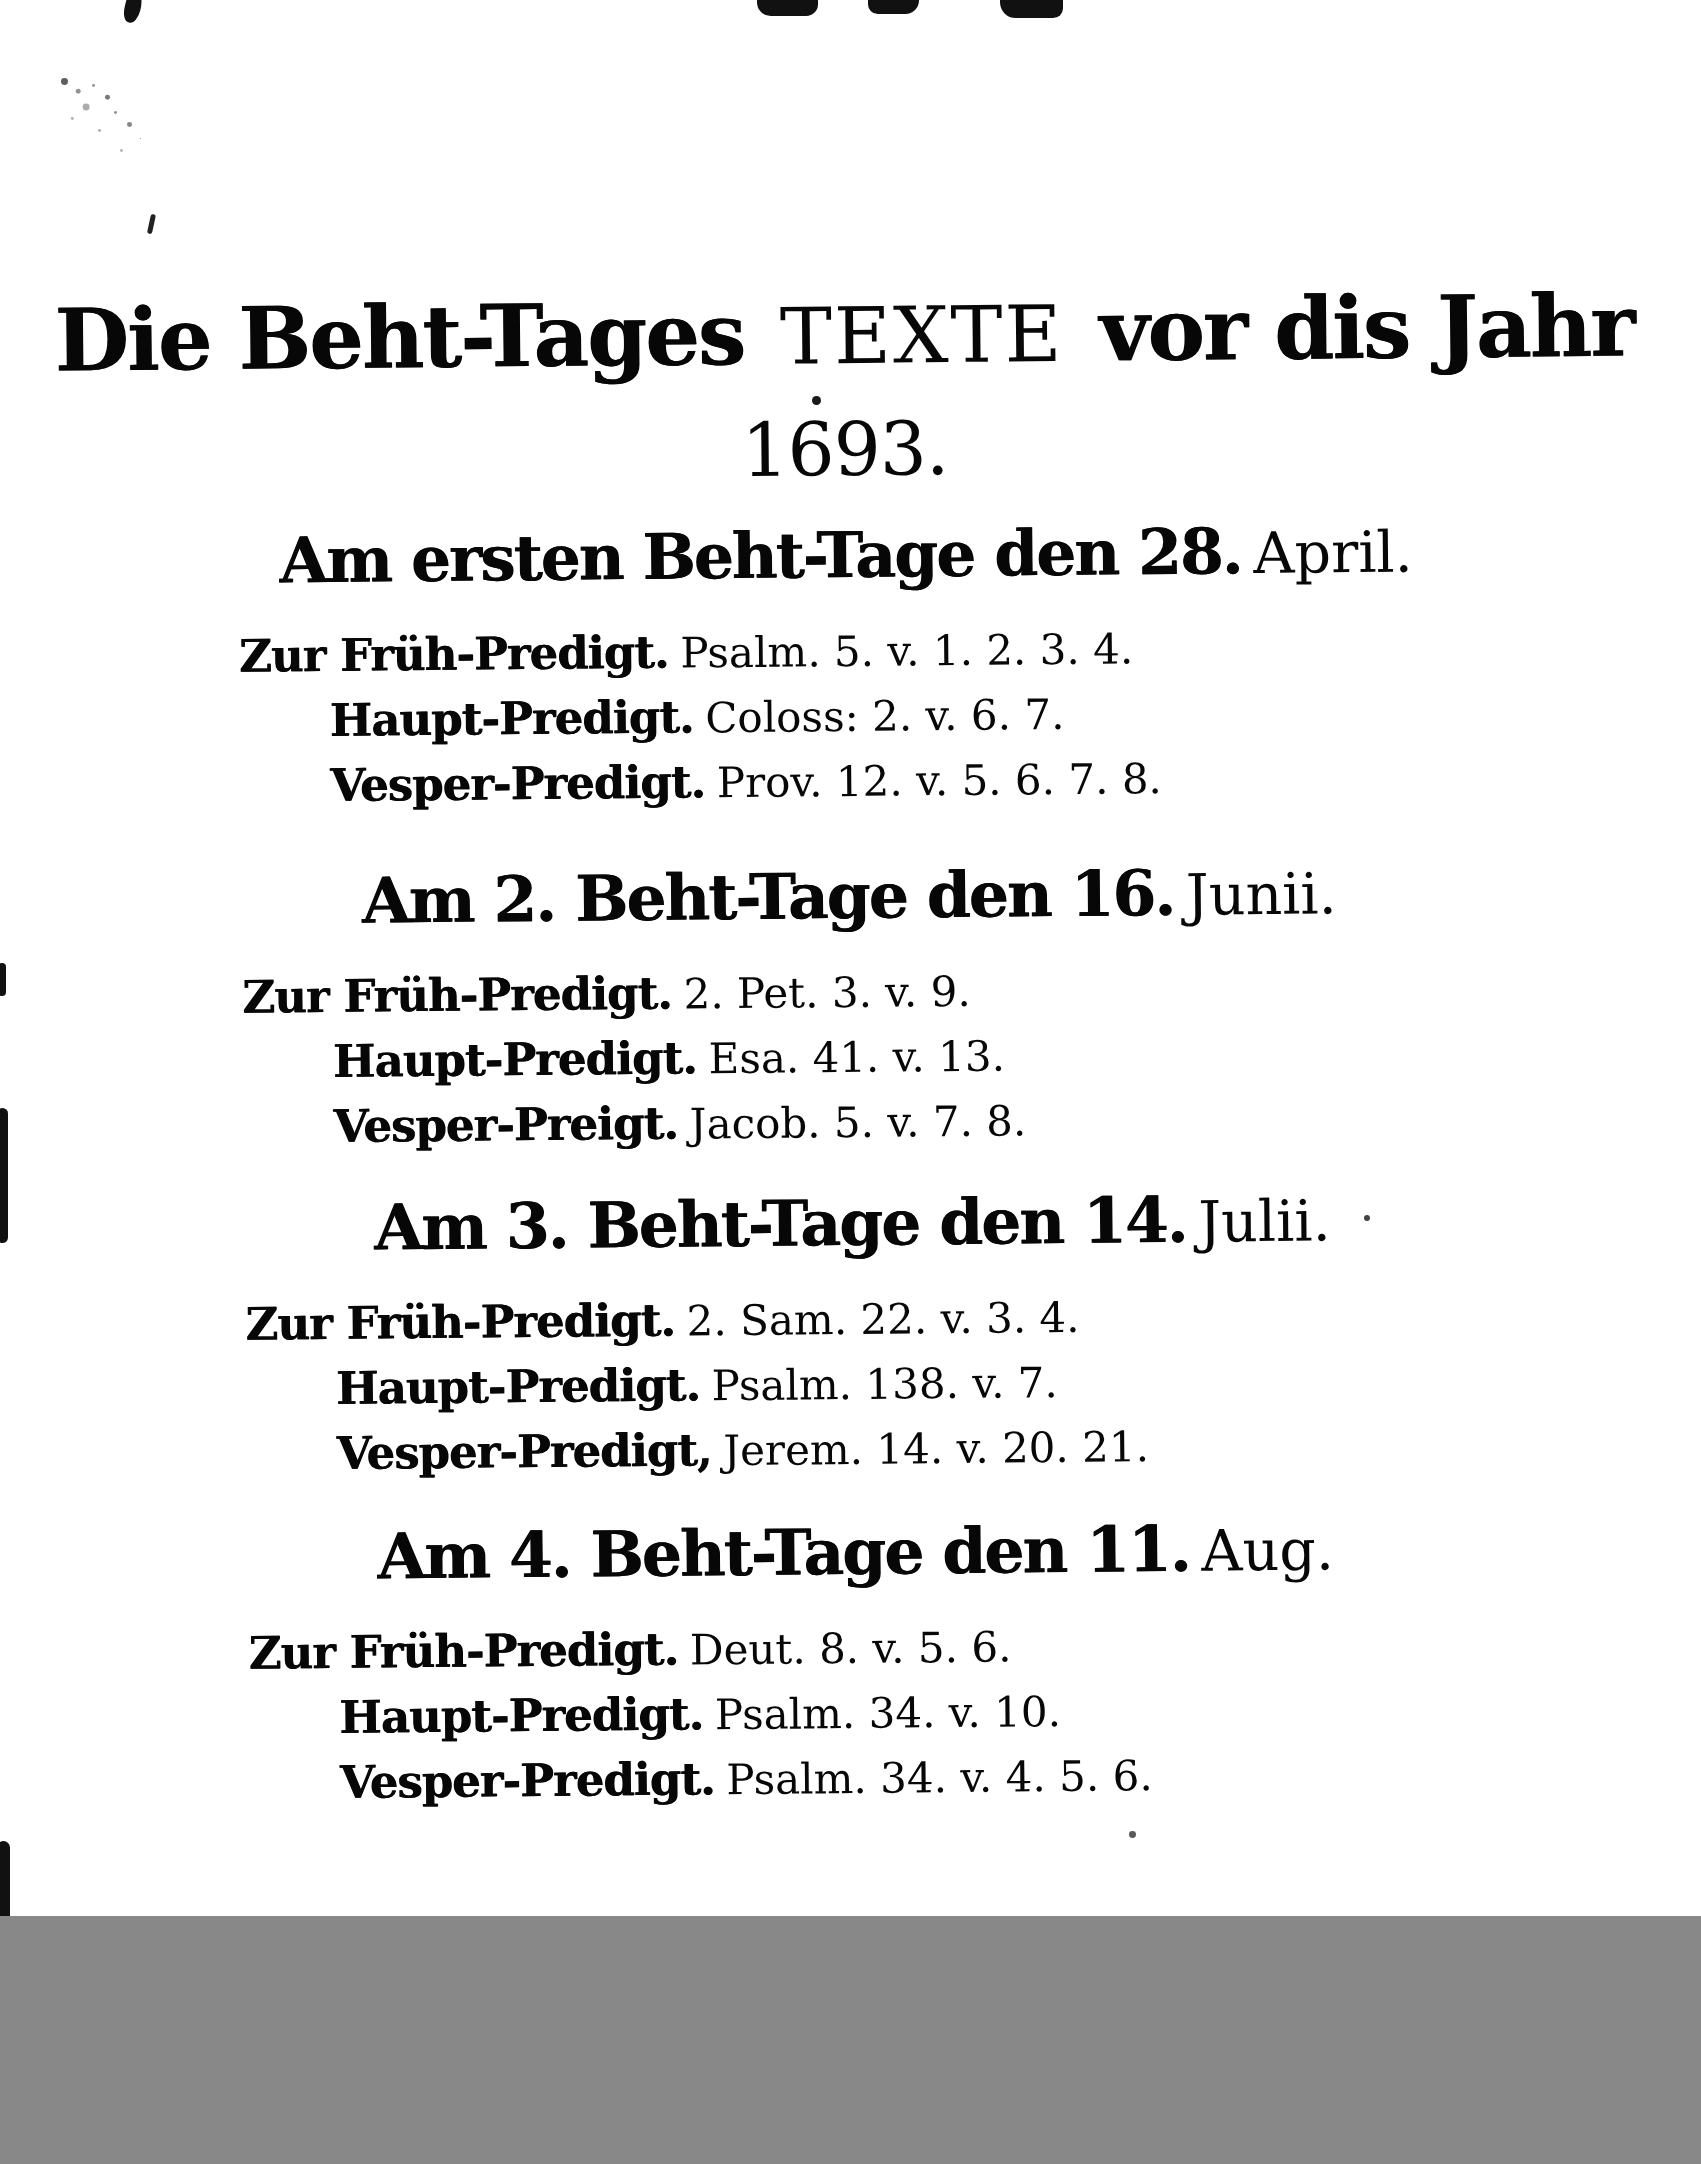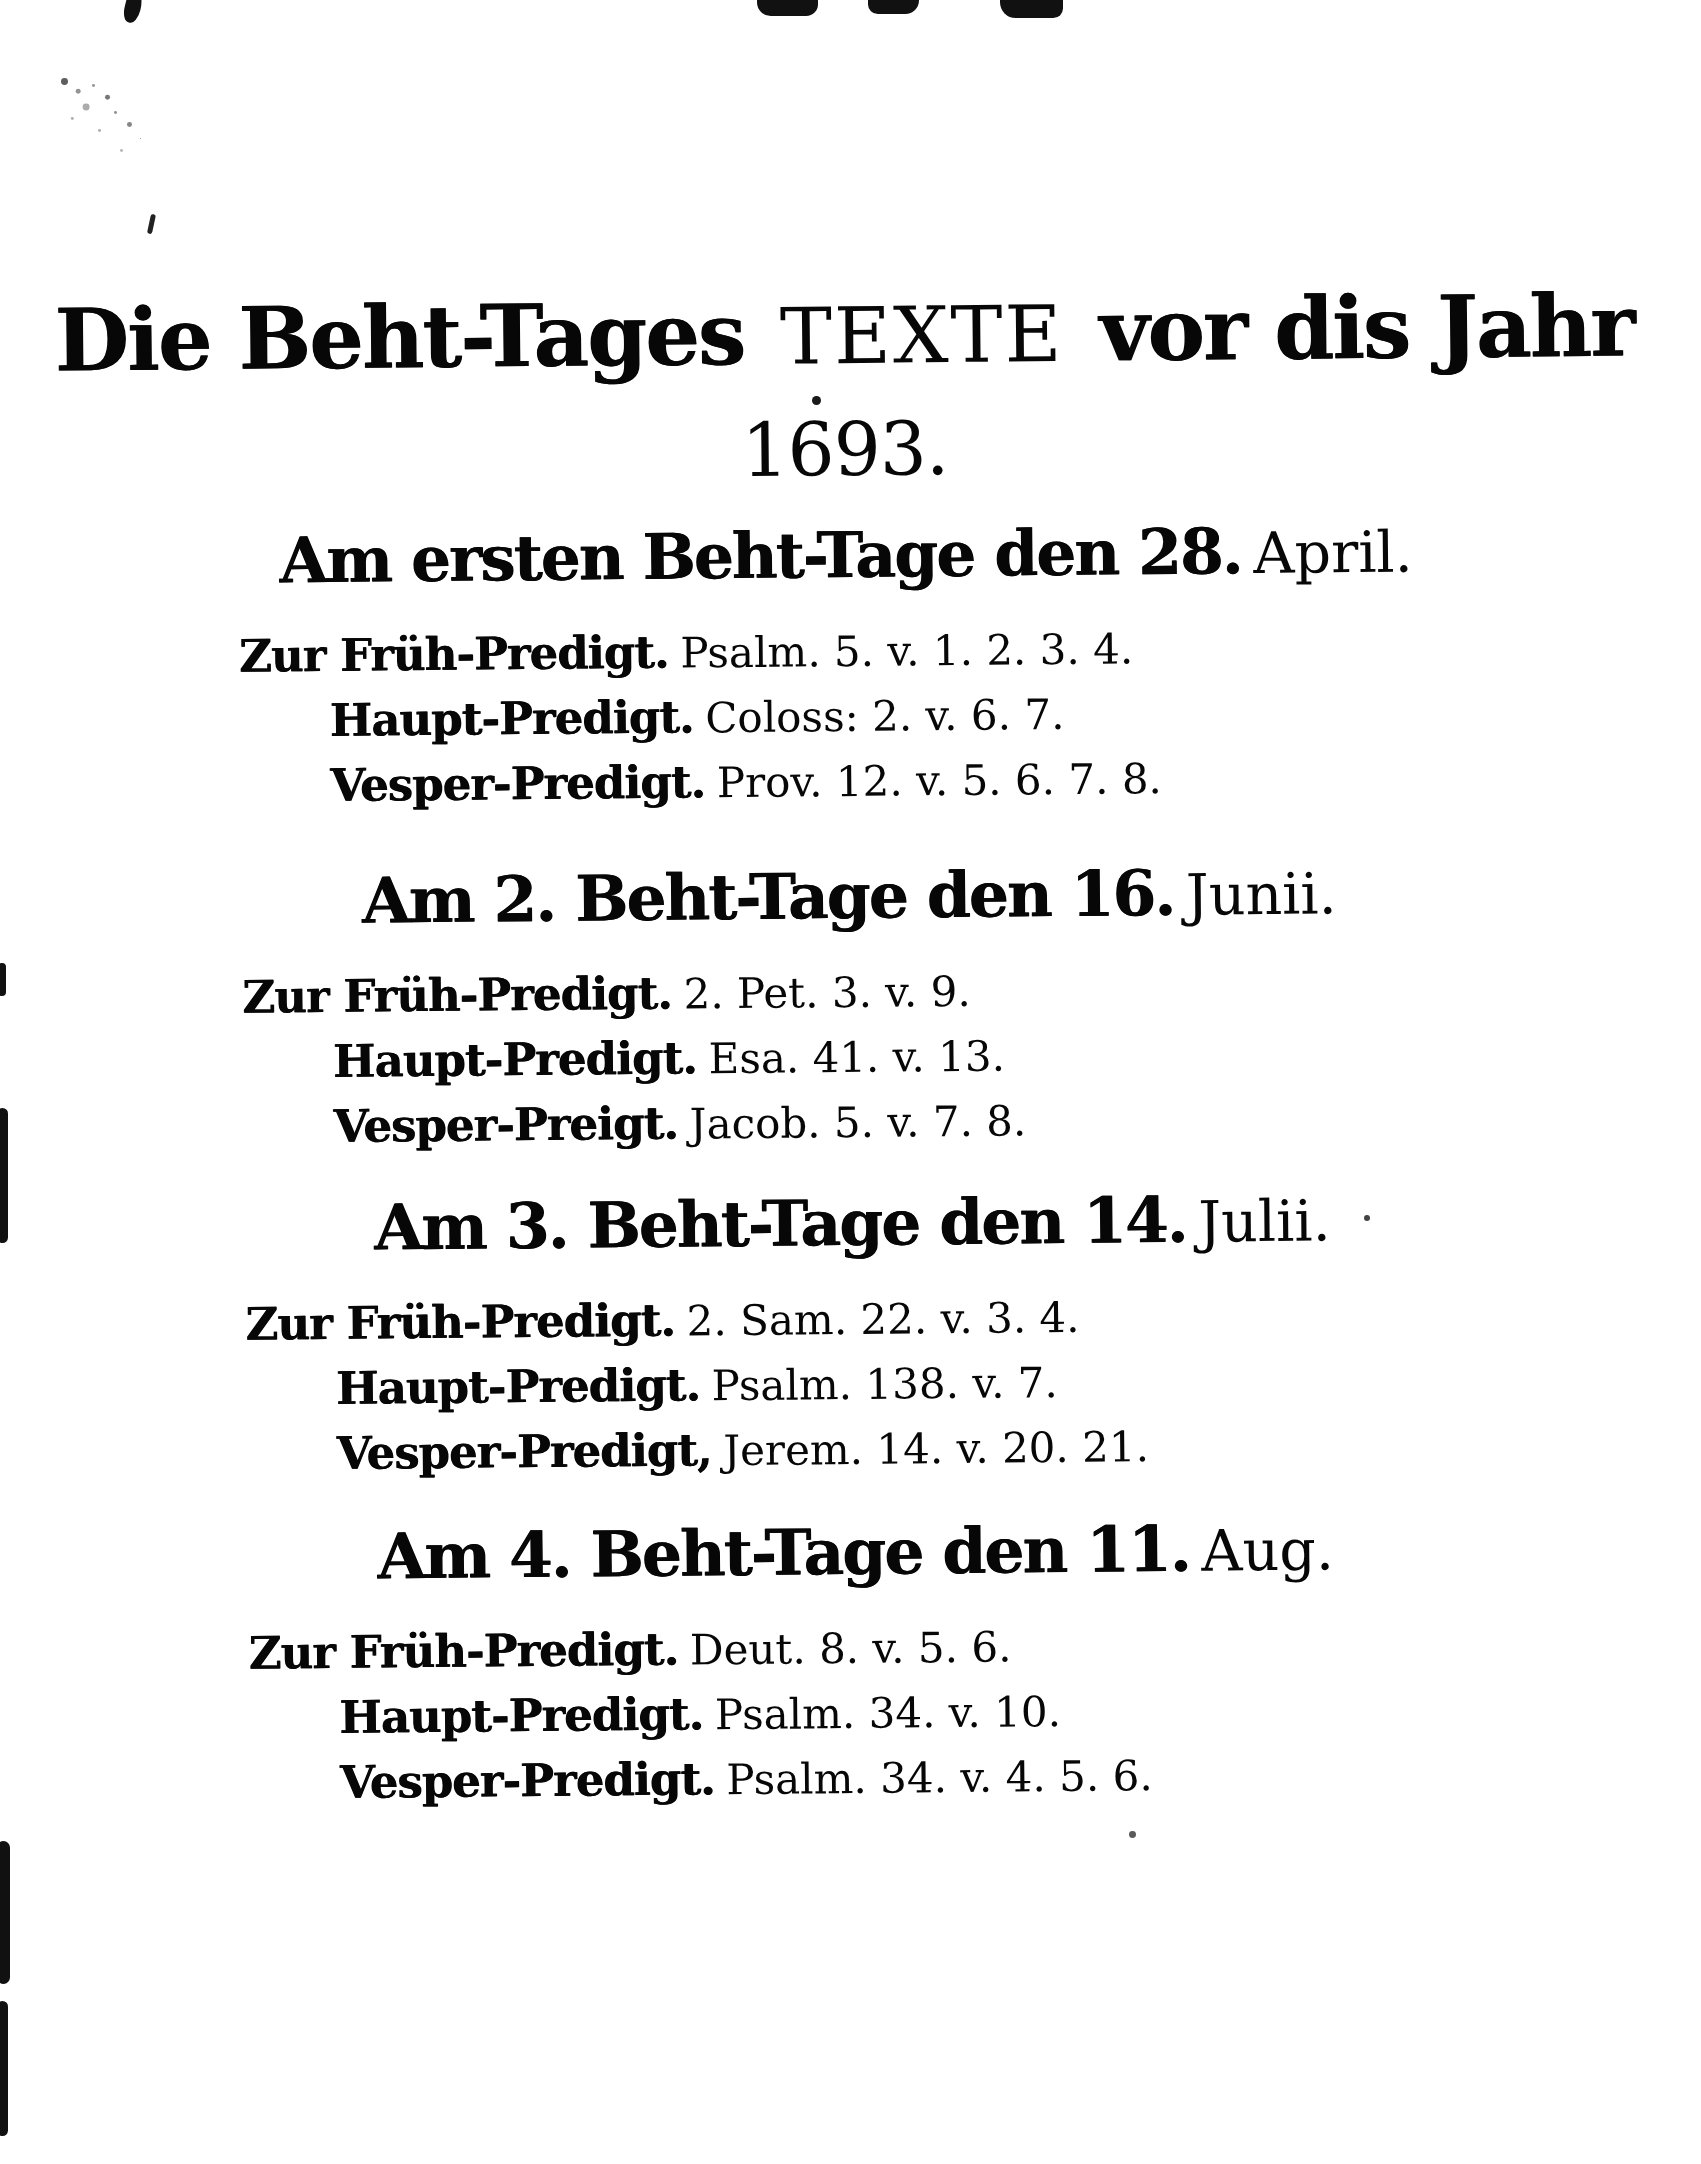--- a/index.html
+++ b/index.html
@@ -1,18 +1,18 @@
 <!DOCTYPE html>
 <html><head>
 <meta charset="utf-8">
 <style>
   html, body { margin: 0; padding: 0; background: #888; }
   .page {
     position: relative;
-    width: 1702px; height: 2164px;
+    width: 1702px; height: 1916px;
     background: #ffffff;
     overflow: hidden;
     font-family: "DejaVu Serif", serif;
     color: #070707;
   }
   .content {
     position: absolute; left: 0; top: 0; width: 1702px; height: 2164px;
     transform: rotate(-0.55deg);
     transform-origin: 851px 1078px;
   }

